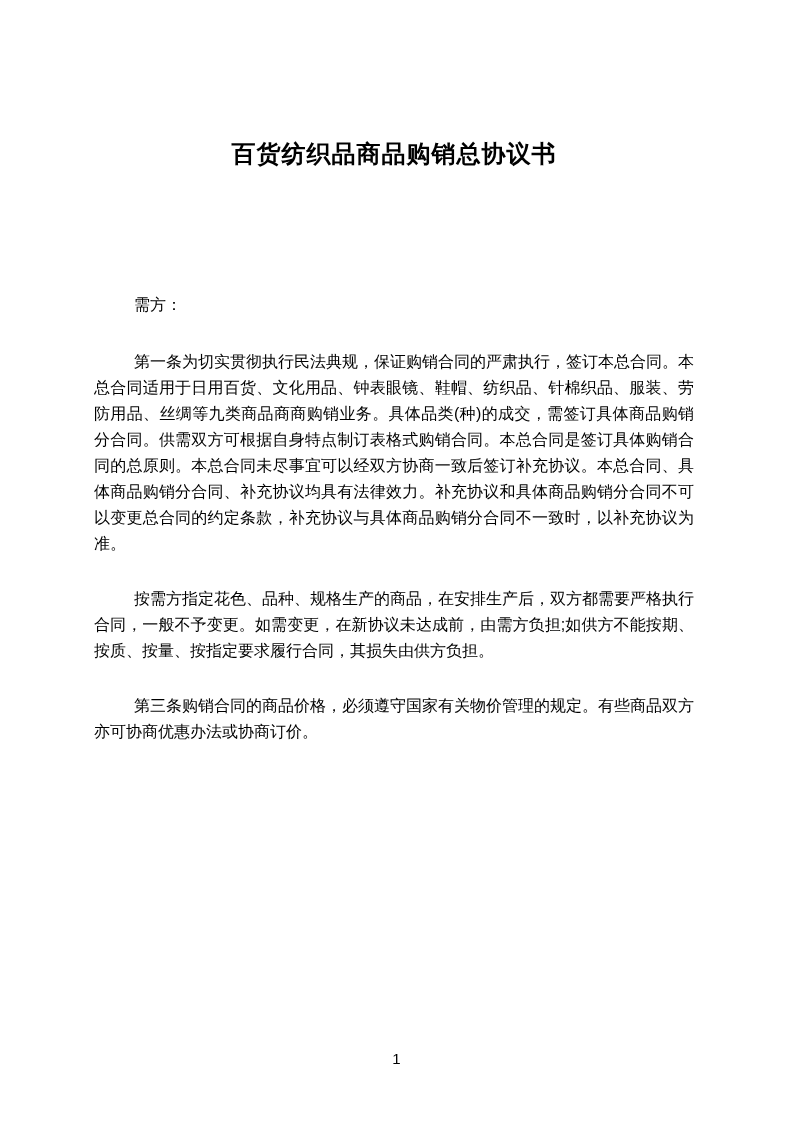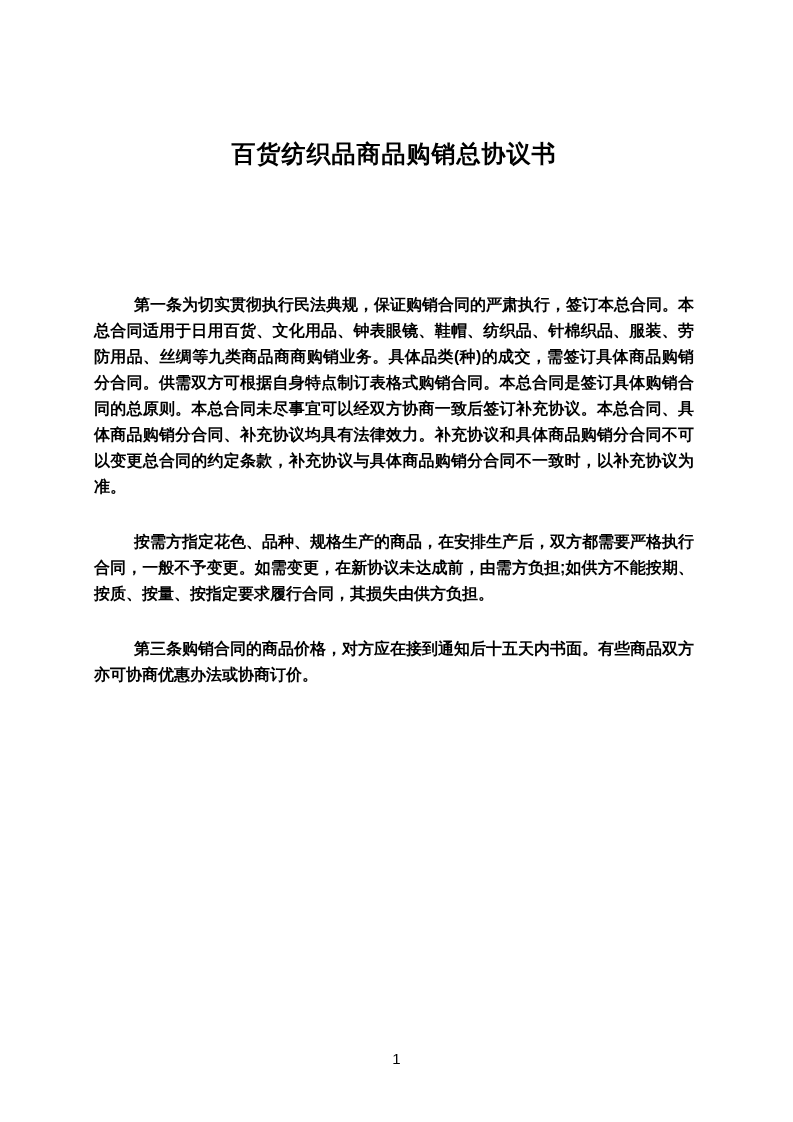--- a/index.html
+++ b/index.html
@@ -38,21 +38,20 @@
   .party-line {
     margin: 0;
     text-indent: 40px;
     line-height: 26px;
   }
   .party-line + .party-line {
     margin-top: 24px;
   }
   .body-text {
     margin-top: 31px;
-    font-weight: bold;
   }
   .para {
     margin: 0 0 29px 0;
     text-indent: 40px;
     text-align: justify;
     line-height: 26px;
   }
   .page-footer {
     position: absolute;
     left: 0;
@@ -65,24 +64,25 @@
 </style>
 </head>
 <body>
 
 <div class="page">
   <div class="content">
 
     <h1 class="doc-title">百货纺织品商品购销总协议书</h1>
 
     <div class="parties">
+      <p class="party-line">需方：</p>
     </div>
 
     <div class="body-text">
       <p class="para">第一条为切实贯彻执行民法典规，保证购销合同的严肃执行，签订本总合同。本总合同适用于日用百货、文化用品、钟表眼镜、鞋帽、纺织品、针棉织品、服装、劳防用品、丝绸等九类商品商商购销业务。具体品类(种)的成交，需签订具体商品购销分合同。供需双方可根据自身特点制订表格式购销合同。本总合同是签订具体购销合同的总原则。本总合同未尽事宜可以经双方协商一致后签订补充协议。本总合同、具体商品购销分合同、补充协议均具有法律效力。补充协议和具体商品购销分合同不可以变更总合同的约定条款，补充协议与具体商品购销分合同不一致时，以补充协议为准。</p>
       <p class="para">按需方指定花色、品种、规格生产的商品，在安排生产后，双方都需要严格执行合同，一般不予变更。如需变更，在新协议未达成前，由需方负担;如供方不能按期、按质、按量、按指定要求履行合同，其损失由供方负担。</p>
-      <p class="para">第三条购销合同的商品价格，对方应在接到通知后十五天内书面。有些商品双方亦可协商优惠办法或协商订价。</p>
+      <p class="para">第三条购销合同的商品价格，必须遵守国家有关物价管理的规定。有些商品双方亦可协商优惠办法或协商订价。</p>
     </div>
 
   </div>
 
   <div class="page-footer">1</div>
 </div>
 
 </body></html>

